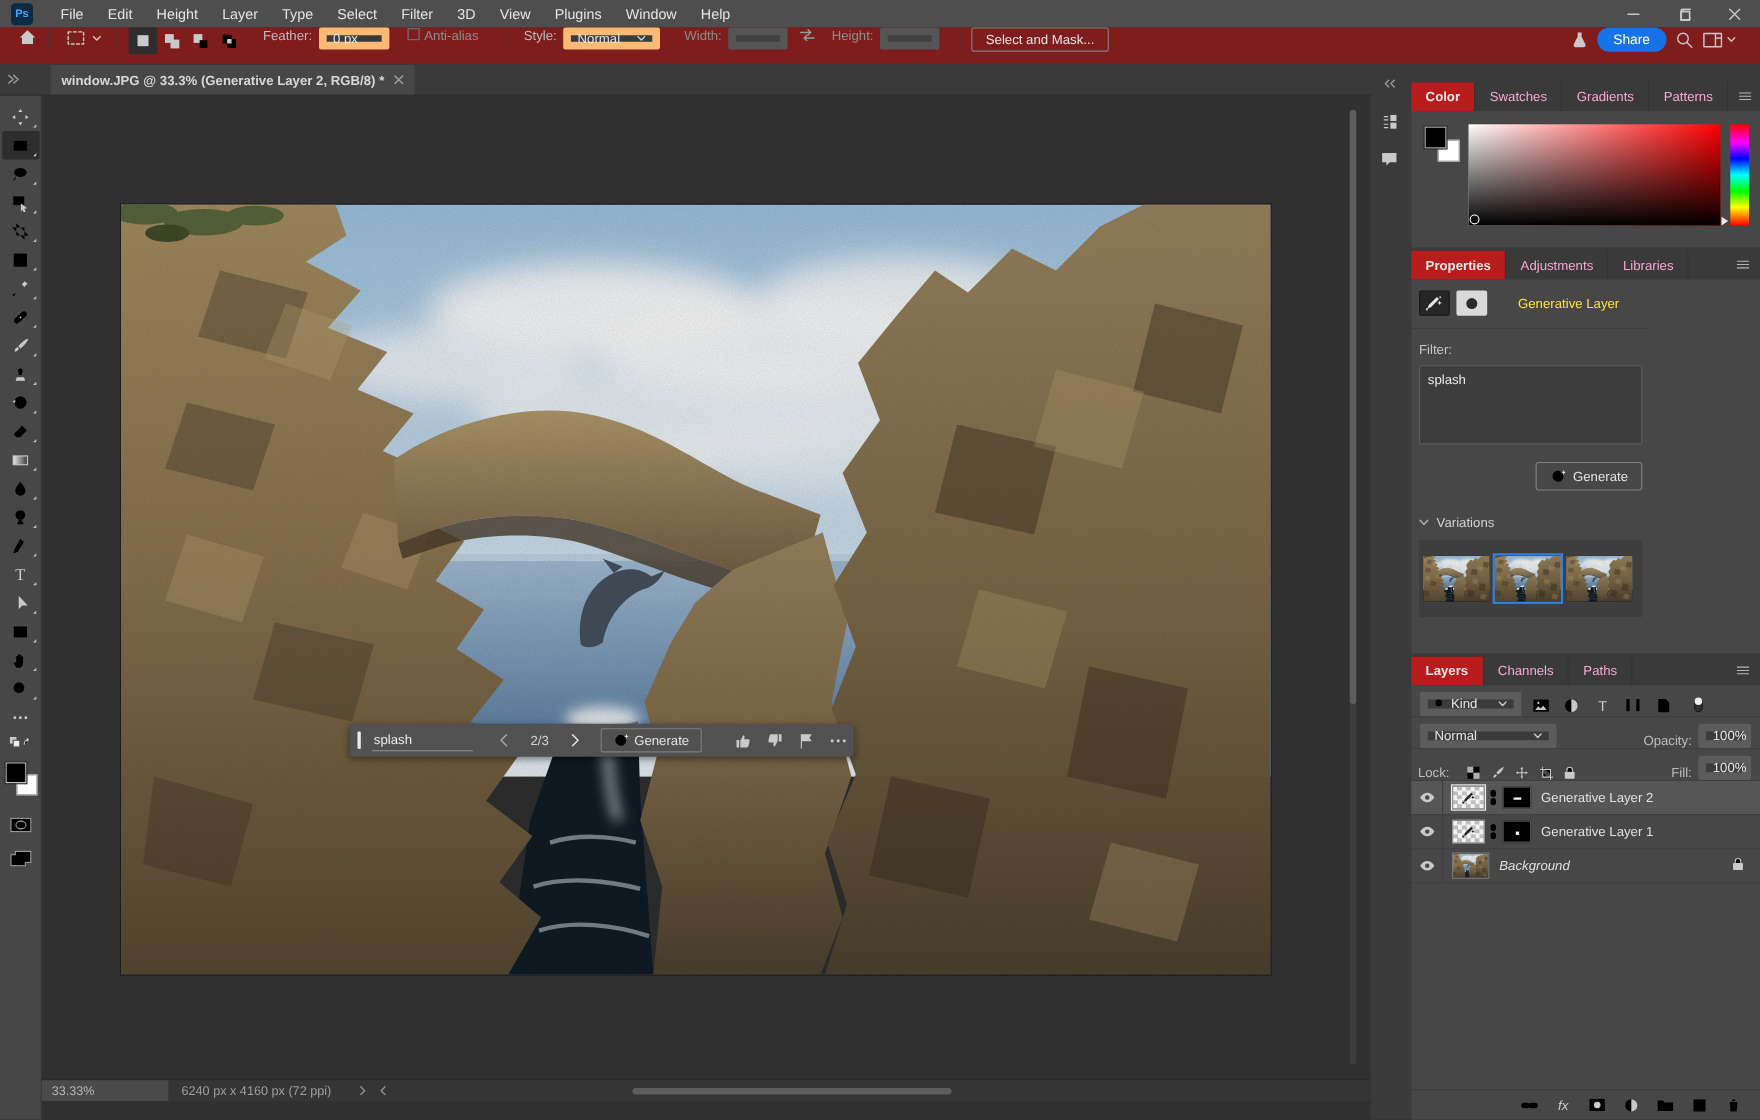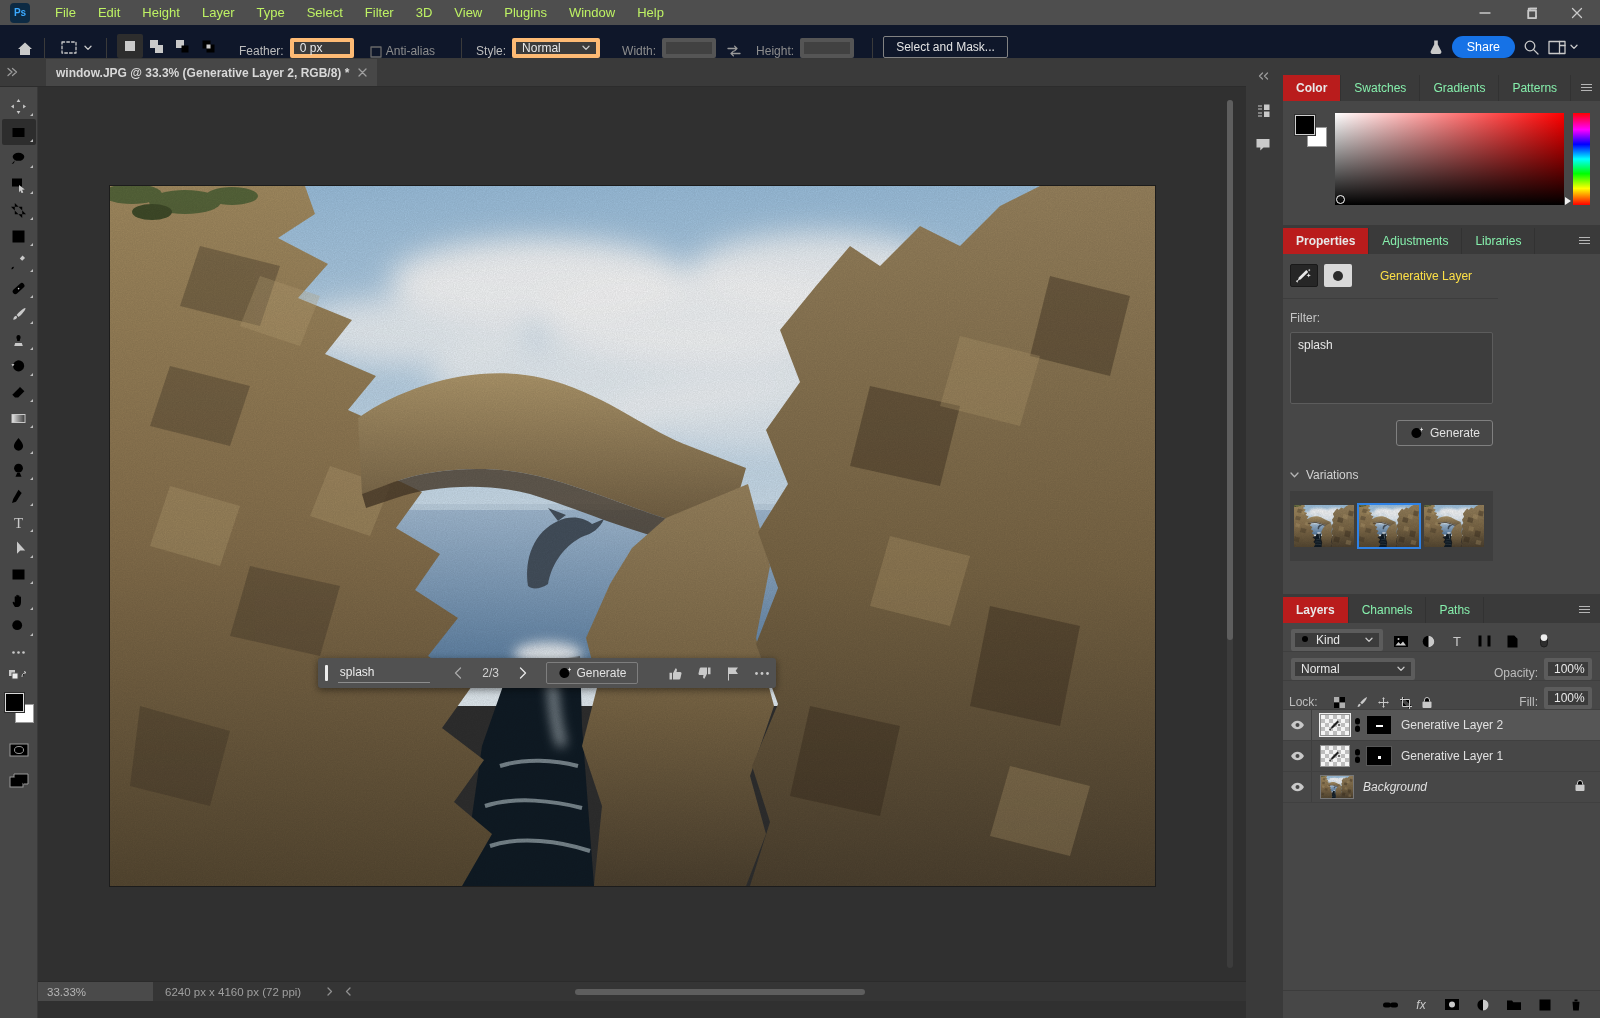--- a/index.html
+++ b/index.html
@@ -5,27 +5,27 @@
 *{margin:0;padding:0;box-sizing:border-box}
 html,body{width:1600px;height:1018px;overflow:hidden}
 body{font-family:"Liberation Sans","DejaVu Sans",sans-serif;background:#303030;color:#d8d8d8;font-size:12px;position:relative}
 .ic{display:inline-flex;align-items:center;justify-content:center}
 .ic svg,svg.ln{stroke:#c9c9c9;stroke-width:1.3;fill:none;stroke-linecap:round;stroke-linejoin:round}
 svg .f{fill:#c9c9c9;stroke:none}
 svg .fw{fill:#e8e8e8;stroke:none}
 
 #menubar{position:absolute;left:0;top:0;width:1600px;height:25px;background:#4e4e4e;display:flex;align-items:center}
 #ps-logo{width:20px;height:20px;margin:0 14px 0 10px;border-radius:4px;background:#0d2a43;color:#3caaff;font-size:10px;font-weight:bold;display:flex;align-items:center;justify-content:center}
-.menu-item{padding:0 11px;font-size:13px;color:#bef264;height:25px;display:flex;align-items:center}
+.menu-item{padding:0 11px;font-size:13px;color:#e5e5e5;height:25px;display:flex;align-items:center}
 #win-controls{margin-left:auto;display:flex;height:25px}
 .winbtn{width:46px;height:25px;display:flex;align-items:center;justify-content:center}
 
-#optionsbar{position:absolute;left:0;top:25px;width:1600px;height:34px;background:#0f172a;border-bottom:1px solid #393939;display:flex;align-items:flex-end}
+#optionsbar{position:absolute;left:0;top:25px;width:1600px;height:34px;background:#7f1d1d;border-bottom:1px solid #393939;display:flex;align-items:flex-start}
 .opt-sep{width:1px;height:20px;background:#3a3a3a;margin:0 10px}
-.well{background:#3b3b3b;border:4px solid #fdba74;border-radius:2px;height:20px;display:flex;align-items:center;padding:0 6px;color:#e8e8e8}
+.well{background:#3b3b3b;border:7px solid #fdba74;border-radius:2px;height:20px;display:flex;align-items:center;padding:0 6px;color:#e8e8e8}
 .well.dim{border-color:#555;background:#414141}
 .lbl{color:#bdbdbd;margin:0 6px 0 4px}
 .lbl.dim{color:#8d8d8d}
 .selbtn{width:26px;height:24px;display:flex;align-items:center;justify-content:center;border-radius:2px}
 .selbtn.active{background:#2d2d2d}
 #select-mask-btn{border:1px solid #828282;border-radius:2px;padding:3px 12px;color:#e4e4e4}
 #share-btn{background:#1672e6;border-radius:13px;color:#fff;padding:4px 15px;font-size:12.5px}
 
 #tabbar{position:absolute;left:0;top:59px;width:1246px;height:28px;background:#3a3a3a;display:flex;align-items:stretch;border-bottom:1px solid #2c2c2c}
 #doc-tab{margin-left:46px;background:#474747;display:flex;align-items:center;gap:9px;padding:0 10px;color:#d8d8d8;font-size:12px}
@@ -55,21 +55,21 @@
 #hthumb{position:absolute;left:537px;top:7px;width:290px;height:6px;background:#5e5e5e;border-radius:3px}
 #vscroll{position:absolute;left:1189px;top:13px;width:6px;height:868px;background:#3c3c3c;border-radius:3px}
 #vthumb{position:absolute;left:0;top:0;width:6px;height:540px;background:#5e5e5e;border-radius:3px}
 
 #dock{position:absolute;left:1246px;top:59px;width:34px;height:959px;background:#3a3a3a;display:flex;flex-direction:column;align-items:center}
 .dock-ic{width:30px;height:26px;display:flex;align-items:center;justify-content:center;margin-top:8px}
 
 #rightcol{position:absolute;left:1280px;top:59px;width:320px;height:959px;background:#3a3a3a}
 .panel{position:absolute;left:3px;right:0}
 .ptabrow{display:flex;height:26px;background:#3a3a3a;align-items:stretch}
-.ptab{display:flex;align-items:center;padding:0 13px;font-size:12px;color:#86efac;border-right:1px solid #323232}
+.ptab{display:flex;align-items:center;padding:0 13px;font-size:12px;color:#f9a8d4;border-right:1px solid #323232}
 .ptab.active{background:#b91c1c;color:#e8e8e8;font-weight:bold}
 .pmenu{margin-left:auto;display:flex;align-items:center;padding:0 9px}
 .pbody{position:absolute;top:26px;left:0;right:0;bottom:0;background:#474747}
 
 #colorbody{display:flex;padding:12px 10px 0 10px}
 #cswatches{position:relative;width:34px;height:40px;flex:0 0 auto}
 #cfg{position:absolute;left:2px;top:2px;width:20px;height:20px;background:#000;border:1px solid #cfcfcf;outline:1px solid #303030;z-index:2}
 #cbg{position:absolute;left:14px;top:14px;width:20px;height:20px;background:#fff;border:1px solid #9a9a9a}
 #satbox{flex:1;height:92px;margin-left:8px;position:relative;background:linear-gradient(to bottom,rgba(0,0,0,0),#000),linear-gradient(to right,#fff,#f00)}
 #satcur{position:absolute;left:1px;bottom:1px;width:9px;height:9px;border:1.5px solid #fff;border-radius:50%}

